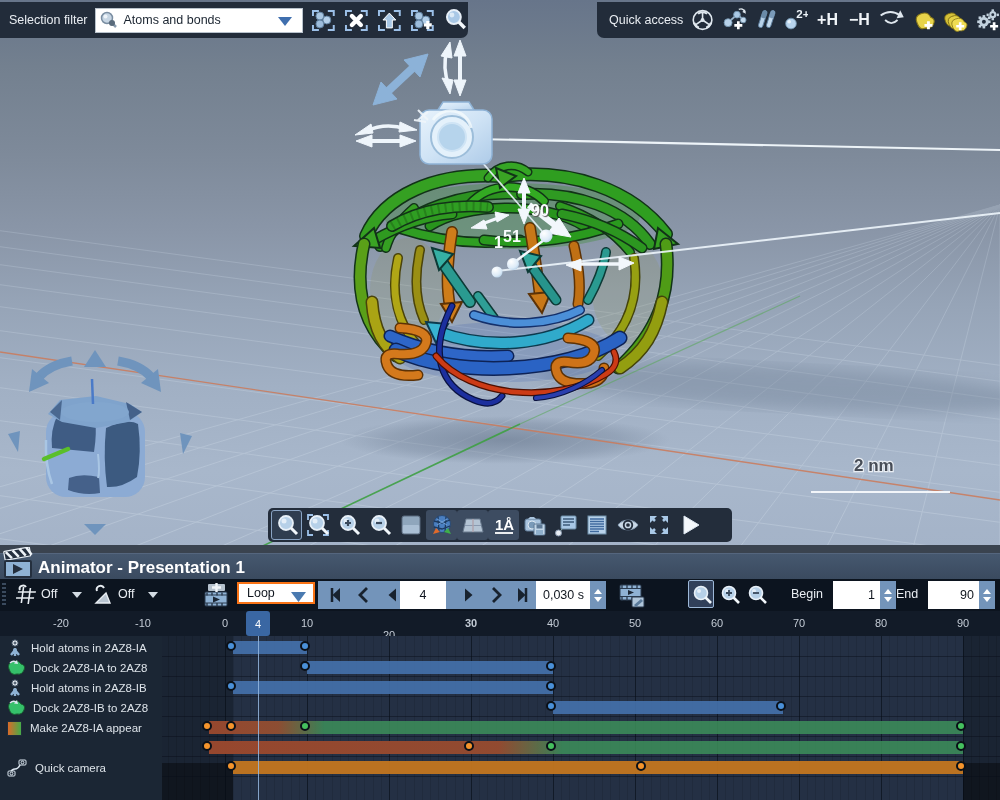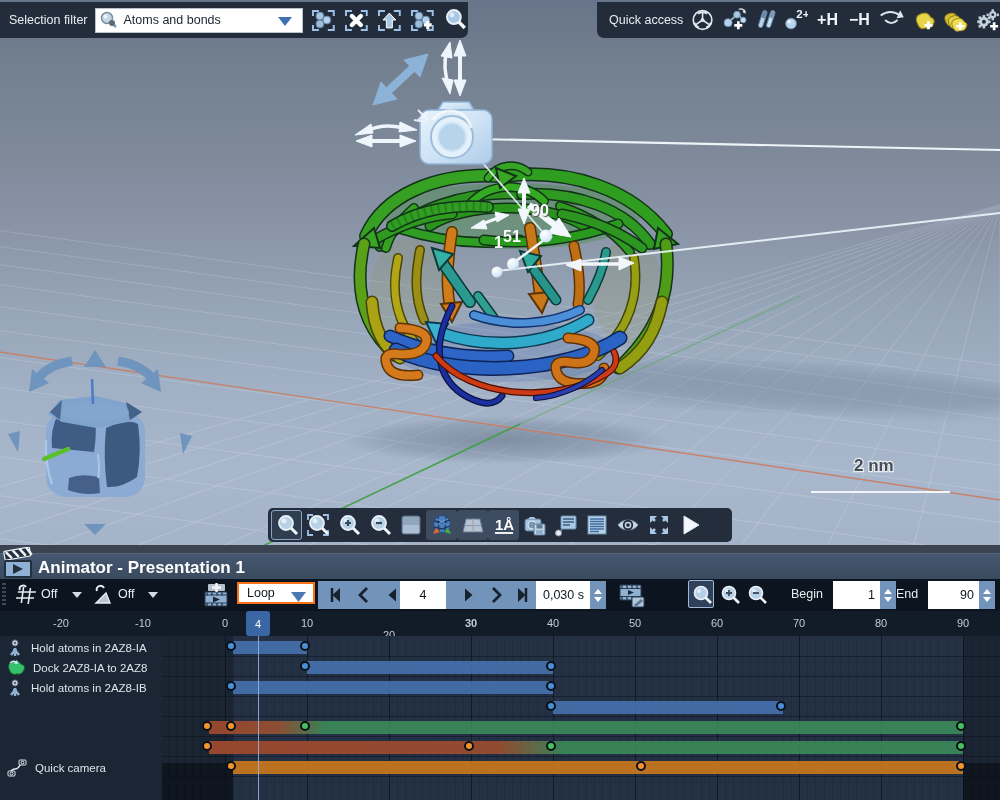--- a/index.html
+++ b/index.html
@@ -778,20 +778,40 @@
 <div class="row-label" style="top:42px;">
         <svg width="16" height="18" viewBox="0 0 16 18">
           <circle cx="8" cy="4" r="3.2" fill="#e8eef4" stroke="#2a3a4e"></circle>
           <path d="M 6.5,4 h3 M 8,2.5 v3" stroke="#2a3a4e" stroke-width="1"></path>
 <path d="M 8,9 l 0,3" stroke="#8fb2d4" stroke-width="1.5"></path>
           <circle cx="8" cy="11" r="2" fill="#8fb2d4"></circle>
           <path d="M 8,11 L 4,16 M 8,11 L 12,16 M 8,11 L 8,17" stroke="#8fb2d4" stroke-width="2.4"></path>
         </svg>
         <span>Hold atoms in 2AZ8-IB</span>
       </div>
+<div class="row-label" style="top:62px;">
+        <svg width="18" height="18" viewBox="0 0 18 18">
+          <path d="M 2,10 q -2,-5 3,-7 q 6,-3 9,2 q 5,1 3,6 q -2,5 -7,4 q -6,2 -8,-5 z" fill="#35c06a" stroke="#1a5a30" stroke-width="1"></path>
+<path d="M 3,4 q 3,-3 6,-1" fill="none" stroke="#dce6f0" stroke-width="1.4"></path>
+          <polygon points="10,1 11,5 7,4.5" fill="#dce6f0"></polygon>
+        </svg>
+        <span>Dock 2AZ8-IB to 2AZ8</span>
+      </div>
+<div class="row-label" style="top:82px;">
+        <svg width="15" height="15" viewBox="0 0 15 15">
+          <defs>
+            <linearGradient id="og4" x1="0" y1="0" x2="1" y2="0">
+              <stop offset="0" stop-color="#e06828"></stop>
+              <stop offset="1" stop-color="#3fae4a"></stop>
+            </linearGradient>
+          </defs>
+<rect x="0.5" y="0.5" width="14" height="14" fill="url(#og4)" stroke="#202c3a"></rect>
+        </svg>
+        <span>Make 2AZ8-IA appear</span>
+      </div>
 <div class="row-label" style="top:122px;">
         <svg width="20" height="18" viewBox="0 0 20 18">
           <path d="M 3,14 C 7,6 9,14 13,6" fill="none" stroke="#dce6f0" stroke-width="1.6"></path>
 <rect x="12" y="1" width="7" height="5" rx="1" fill="#1b2634" stroke="#dce6f0"></rect>
           <circle cx="15.5" cy="3.5" r="1.4" fill="none" stroke="#dce6f0"></circle>
 <rect x="1" y="12" width="7" height="5" rx="1" fill="#1b2634" stroke="#dce6f0"></rect>
           <circle cx="4.5" cy="14.5" r="1.4" fill="none" stroke="#dce6f0"></circle>
         </svg>
         <span>Quick camera</span>
       </div>

